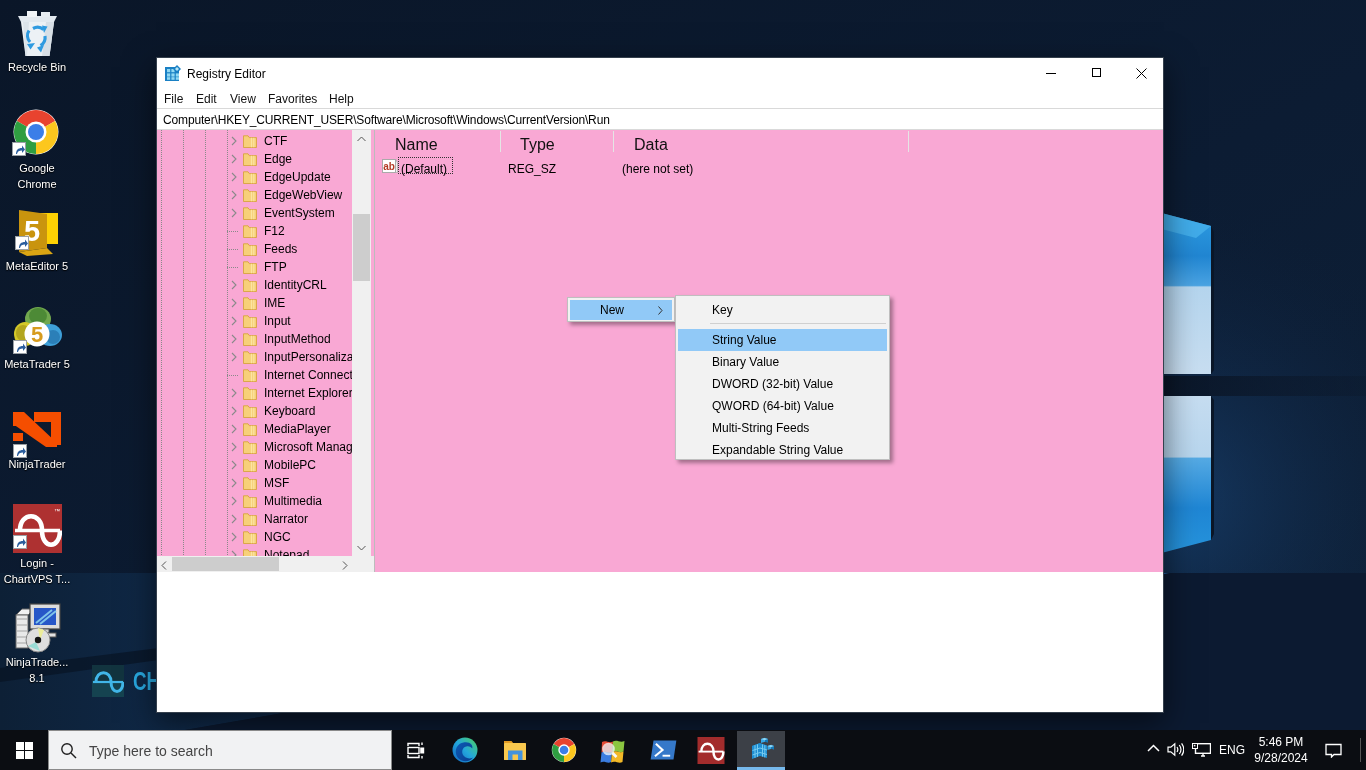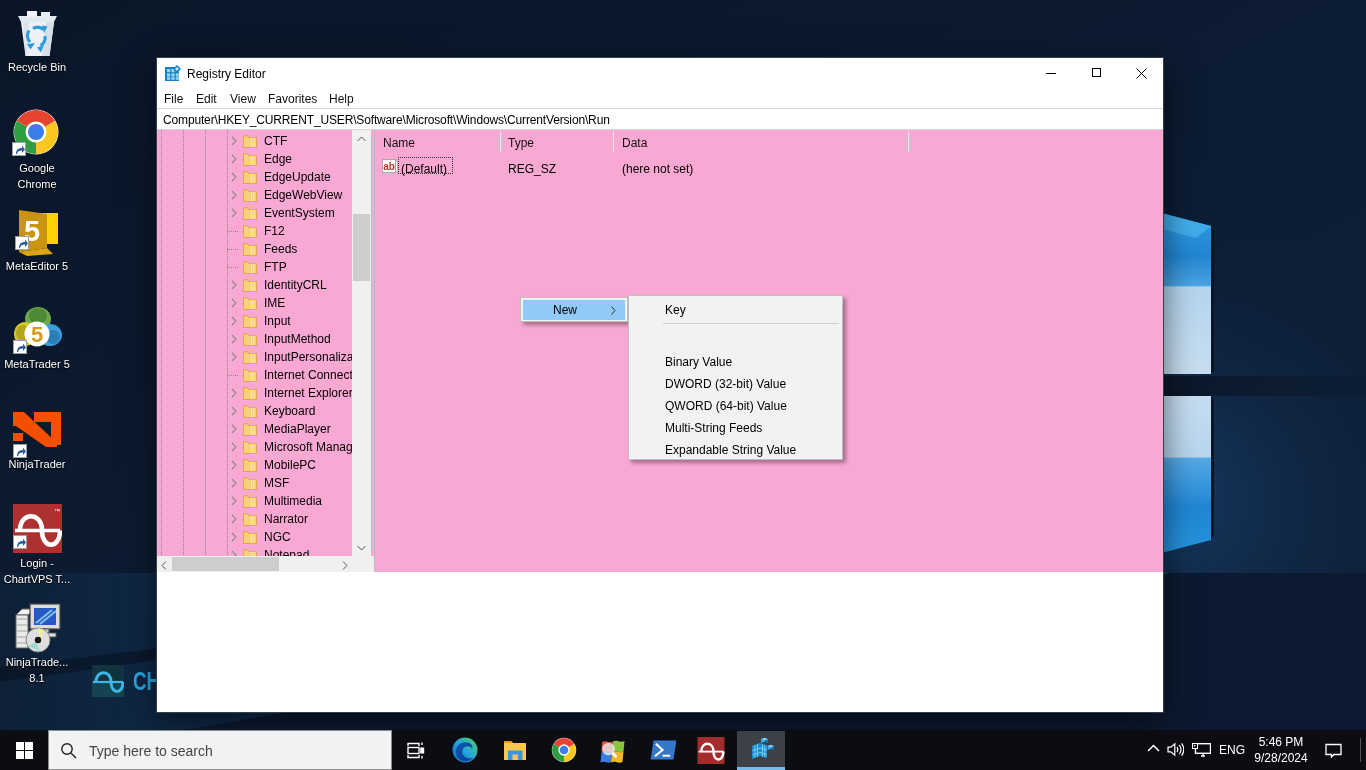--- a/index.html
+++ b/index.html
@@ -29,24 +29,24 @@
 .hdot { position:absolute; height:1px; background-image:repeating-linear-gradient(to right,#8a8a8a 0 1px,transparent 1px 2px); }
 .chev { position:absolute; left:74px; top:4px; }
 .tfold { position:absolute; left:86px; top:2px; }
 
 .sb { position:absolute; background:#f0f0f0; }
 .sbthumb { position:absolute; background:#cdcdcd; }
 .sbarrow { position:absolute; }
 
 #rpane { position:absolute; left:219px; top:0; width:787px; height:442px; }
 #rpane .colsep { position:absolute; top:1px; width:1px; height:21px; background:#e5e5e5; }
-.hdr { position:absolute; top:6px; font-size:12px; color:#111; }
+.hdr { position:absolute; top:6px; font-size:16px; color:#111;margin-left:12px; }
 .cell { position:absolute; top:32px; font-size:12px; color:#000; }
 
-.menu { position:absolute; background:#f2f2f2; border:1px solid #bfbfbf; box-shadow:3px 3px 4px rgba(0,0,0,.35); }
+.menu { position:absolute; background:#f2f2f2; border:1px solid #bfbfbf; box-shadow:3px 3px 4px rgba(0,0,0,.35);margin-left:47px; }
 .mi { position:absolute; left:2px; right:2px; height:22px; font-size:12px; color:#000; }
 .mi span { position:absolute; left:34px; top:4px; }
 .hl { background:#91c9f7; }
 
 #taskbar { position:absolute; left:0; top:730px; width:1366px; height:40px; background:#0b0d12; }
 #clock { position:absolute; left:1248px; top:4px; width:66px; text-align:center; font-size:12px; line-height:16px; color:#fff; }
 </style>
 </head>
 <body>
 <div id="desktop">
@@ -560,20 +560,23 @@
       <svg class="abs" style="right:9px;top:6px" width="5" height="9" viewBox="0 0 5 9">
           <path d="M0.5,0.5 L4,4.5 L0.5,8.5" stroke="#333" fill="none"></path>
         </svg>
     </div>
   </div>
   <div class="menu" style="left:628px;top:295px;width:215px;height:165px">
     <div class="mi" style="top:3px">
         <span>Key</span>
       </div>
     <div class="abs" style="left:34px;right:3px;top:27px;height:1px;background:#d0d0d0"></div>
+    <div class="mi hl" style="top:33px">
+        <span>String Value</span>
+      </div>
     <div class="mi" style="top:55px">
         <span>Binary Value</span>
       </div>
     <div class="mi" style="top:77px">
         <span>DWORD (32-bit) Value</span>
       </div>
     <div class="mi" style="top:99px">
         <span>QWORD (64-bit) Value</span>
       </div>
     <div class="mi" style="top:121px">

